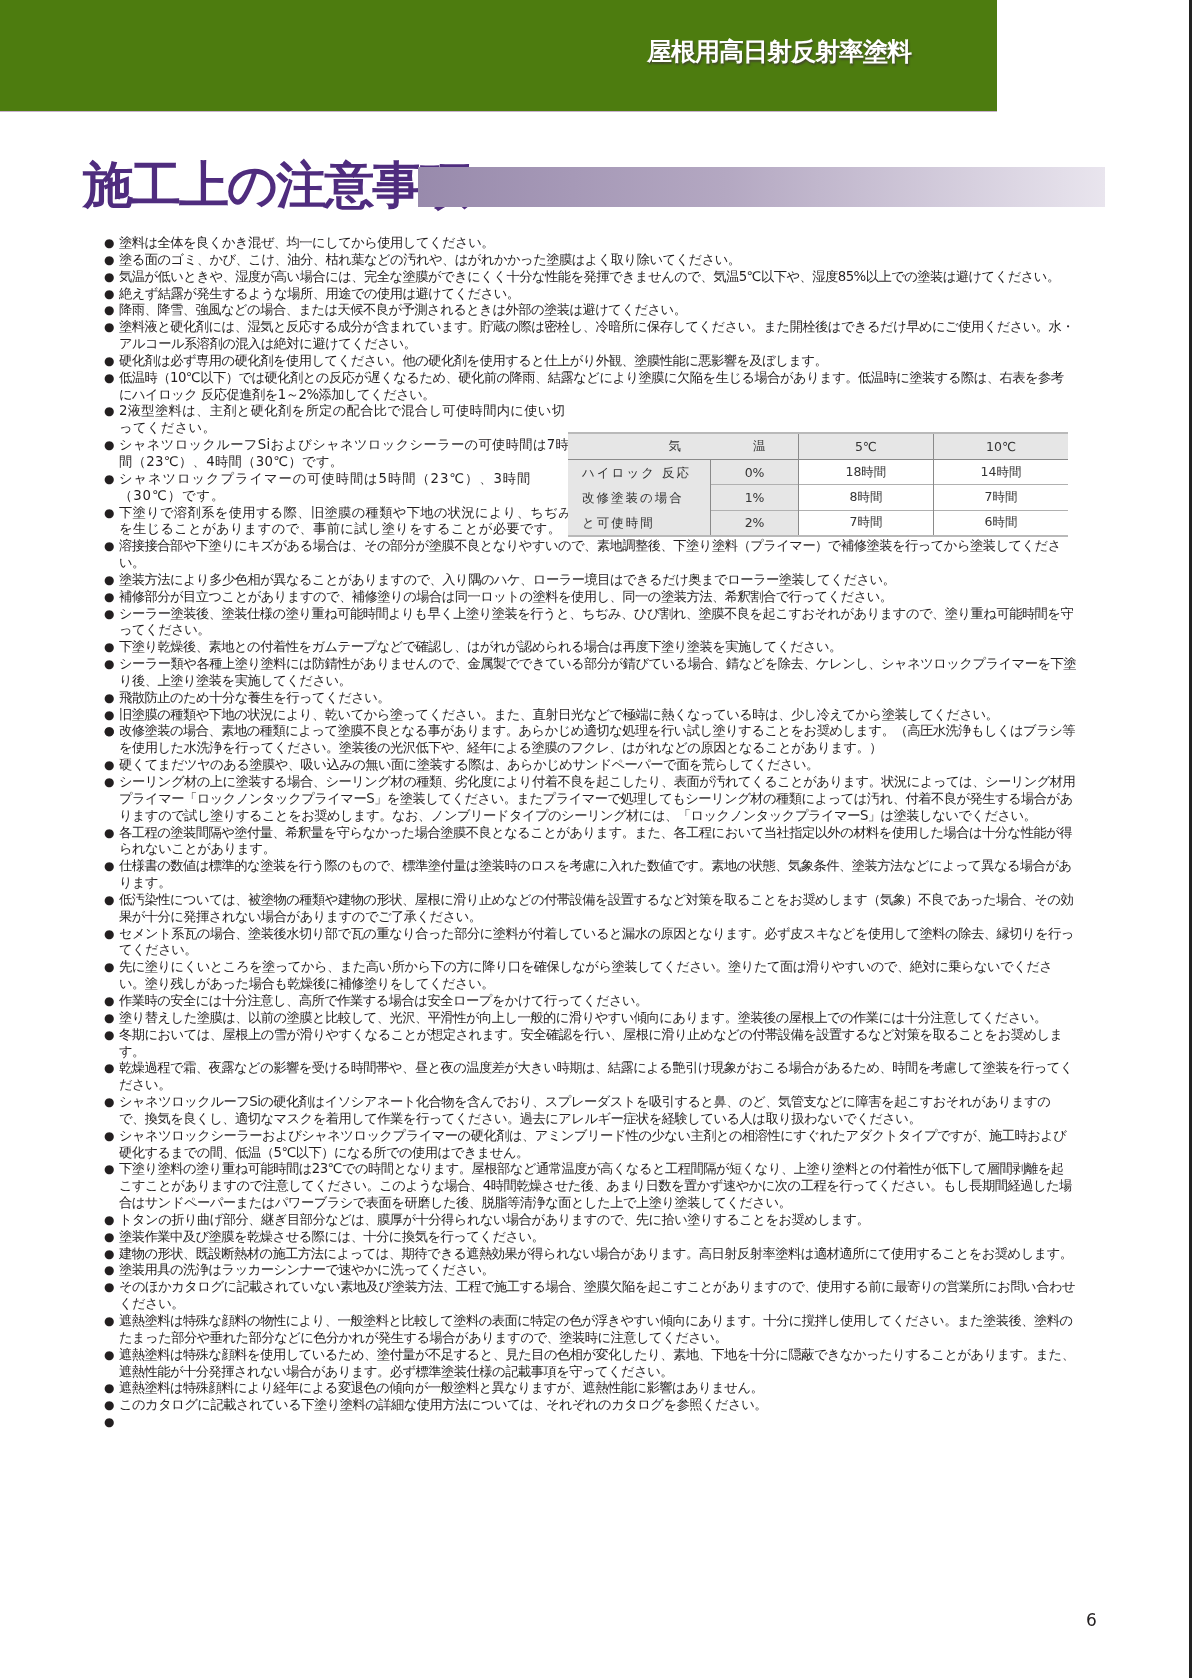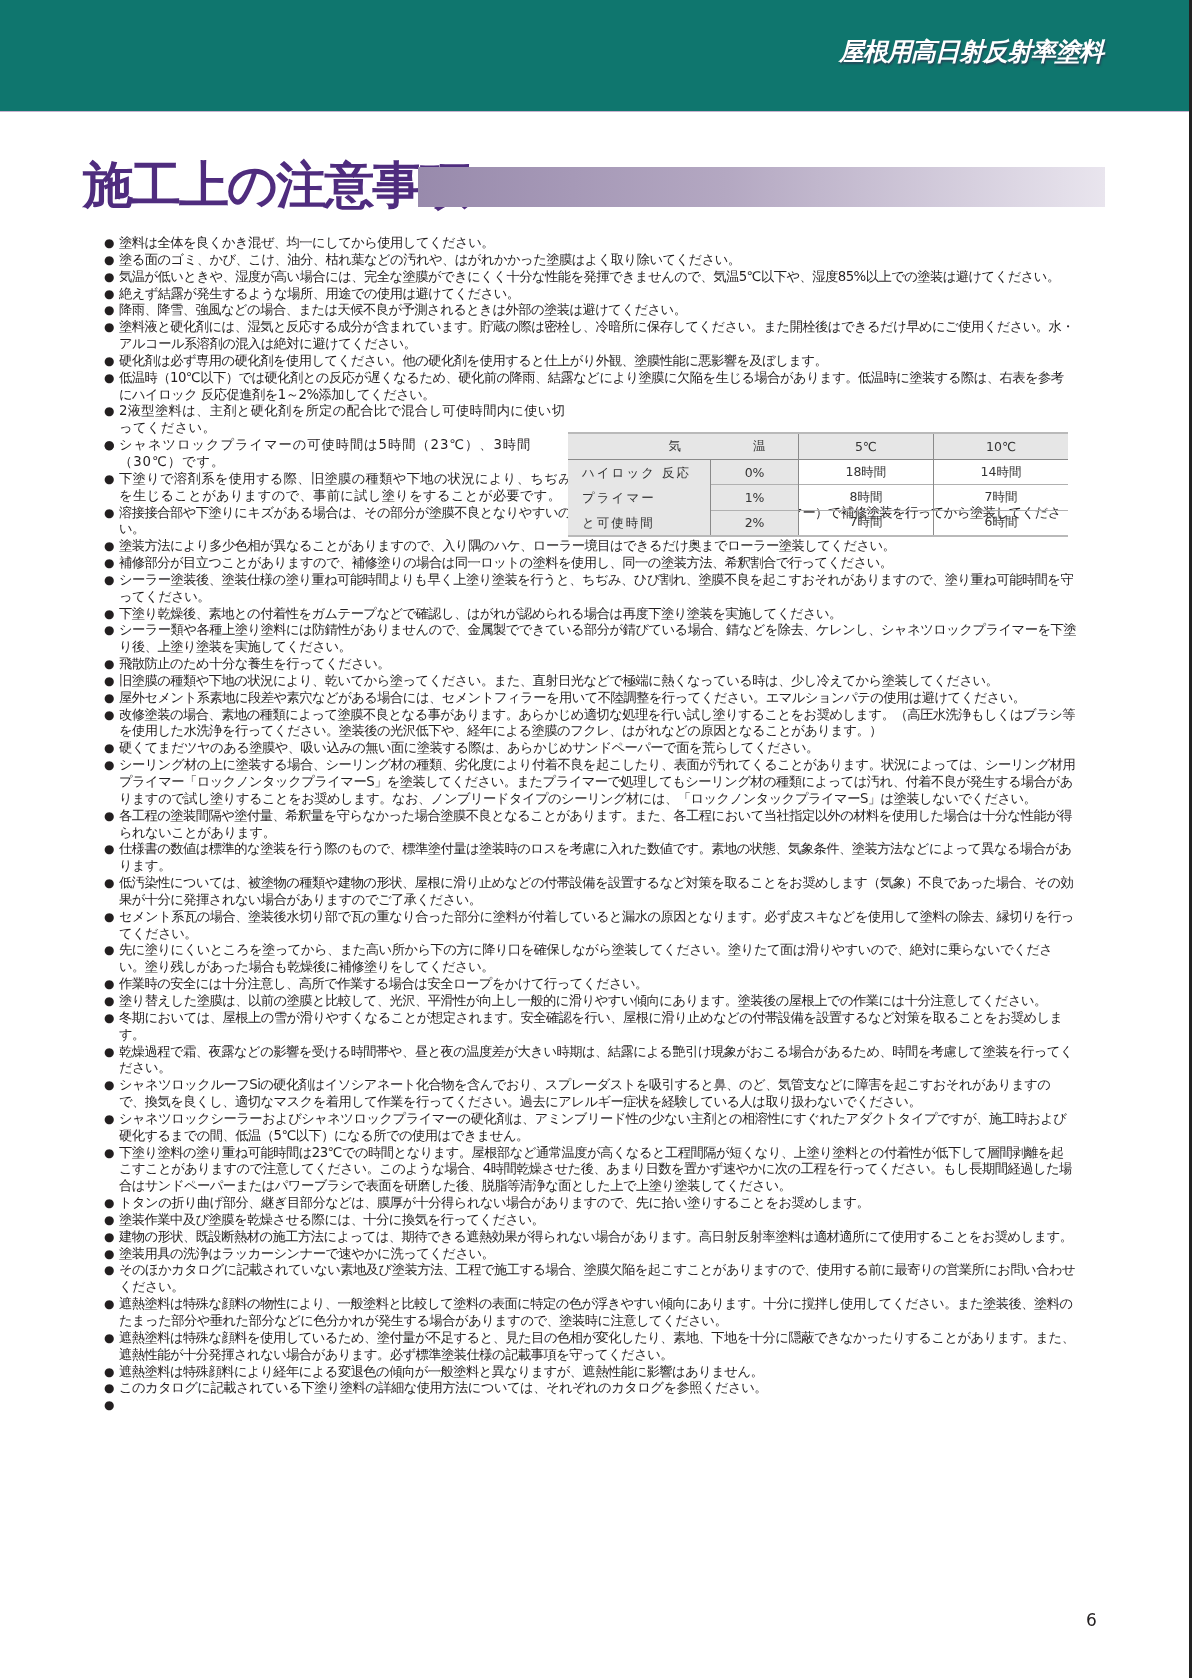--- a/index.html
+++ b/index.html
@@ -7,24 +7,23 @@
     width: 1192px; height: 1678px; position: relative; overflow: hidden;
     background: #ffffff;
     font-family: "DejaVu Sans", "Liberation Sans", sans-serif;
     color: #231f20;
   }
   .right-edge {
     position: absolute; top: 0; right: 0; width: 3px; height: 1678px;
     background: #222222;
   }
   .header-band {
-    position: absolute; left: 0; top: 0; width: 1189px; height: 111px;
-    background: #0f766e;
+    position: absolute; left: 0; top: 0; width: 997px; height: 111px;
+    background: #4d7c0f;
     border-bottom: 1px solid #c9b2cf;
-    font-style: italic;
   }
   .header-title {
     position: absolute; right: 86px; top: 35px;
     font-size: 25px; font-weight: bold; color: #ffffff; letter-spacing: -1px;
     text-shadow: 1px 2px 2px rgba(60,30,70,0.55);
     white-space: nowrap;
   }
   .section-heading {
     position: absolute; left: 83px; top: 160px;
     font-size: 50px; font-weight: bold; color: #4f2c7e; letter-spacing: -2px;
@@ -91,32 +90,32 @@
 <ul class="notes">
   <li><span class="bullet">●</span><span>塗料は全体を良くかき混ぜ、均一にしてから使用してください。</span></li>
   <li><span class="bullet">●</span><span>塗る面のゴミ、かび、こけ、油分、枯れ葉などの汚れや、はがれかかった塗膜はよく取り除いてください。</span></li>
   <li><span class="bullet">●</span><span>気温が低いときや、湿度が高い場合には、完全な塗膜ができにくく十分な性能を発揮できませんので、気温5℃以下や、湿度85%以上での塗装は避けてください。</span></li>
   <li><span class="bullet">●</span><span>絶えず結露が発生するような場所、用途での使用は避けてください。</span></li>
   <li><span class="bullet">●</span><span>降雨、降雪、強風などの場合、または天候不良が予測されるときは外部の塗装は避けてください。</span></li>
   <li><span class="bullet">●</span><span>塗料液と硬化剤には、湿気と反応する成分が含まれています。貯蔵の際は密栓し、冷暗所に保存してください。また開栓後はできるだけ早めにご使用ください。水・アルコール系溶剤の混入は絶対に避けてください。</span></li>
   <li><span class="bullet">●</span><span>硬化剤は必ず専用の硬化剤を使用してください。他の硬化剤を使用すると仕上がり外観、塗膜性能に悪影響を及ぼします。</span></li>
   <li><span class="bullet">●</span><span>低温時（10℃以下）では硬化剤との反応が遅くなるため、硬化前の降雨、結露などにより塗膜に欠陥を生じる場合があります。低温時に塗装する際は、右表を参考にハイロック 反応促進剤を1～2%添加してください。</span></li>
   <li class="narrow"><span class="bullet">●</span><span>2液型塗料は、主剤と硬化剤を所定の配合比で混合し可使時間内に使い切ってください。</span></li>
-  <li class="narrow"><span class="bullet">●</span></li>
+  <li class="narrow"><span class="bullet">●</span><span>シャネツロックルーフSiおよびシャネツロックシーラーの可使時間は7時間（23℃）、4時間（30℃）です。</span></li>
   <li class="narrow wide-spacing"><span class="bullet">●</span><span>シャネツロックプライマーの可使時間は5時間（23℃）、3時間（30℃）です。</span></li>
   <li class="narrow"><span class="bullet">●</span><span>下塗りで溶剤系を使用する際、旧塗膜の種類や下地の状況により、ちぢみを生じることがありますので、事前に試し塗りをすることが必要です。</span></li>
   <li><span class="bullet">●</span><span>溶接接合部や下塗りにキズがある場合は、その部分が塗膜不良となりやすいので、素地調整後、下塗り塗料（プライマー）で補修塗装を行ってから塗装してください。</span></li>
   <li><span class="bullet">●</span><span>塗装方法により多少色相が異なることがありますので、入り隅のハケ、ローラー境目はできるだけ奥までローラー塗装してください。</span></li>
   <li><span class="bullet">●</span><span>補修部分が目立つことがありますので、補修塗りの場合は同一ロットの塗料を使用し、同一の塗装方法、希釈割合で行ってください。</span></li>
   <li><span class="bullet">●</span><span>シーラー塗装後、塗装仕様の塗り重ね可能時間よりも早く上塗り塗装を行うと、ちぢみ、ひび割れ、塗膜不良を起こすおそれがありますので、塗り重ね可能時間を守ってください。</span></li>
   <li><span class="bullet">●</span><span>下塗り乾燥後、素地との付着性をガムテープなどで確認し、はがれが認められる場合は再度下塗り塗装を実施してください。</span></li>
   <li><span class="bullet">●</span><span>シーラー類や各種上塗り塗料には防錆性がありませんので、金属製でできている部分が錆びている場合、錆などを除去、ケレンし、シャネツロックプライマーを下塗り後、上塗り塗装を実施してください。</span></li>
   <li><span class="bullet">●</span><span>飛散防止のため十分な養生を行ってください。</span></li>
   <li><span class="bullet">●</span><span>旧塗膜の種類や下地の状況により、乾いてから塗ってください。また、直射日光などで極端に熱くなっている時は、少し冷えてから塗装してください。</span></li>
-  <li><span class="bullet">●</span><span>屋外セメント系素地に段差や素穴などがある場合には、セメントフィラーを用いて不陸調整を行ってください。エマルションパテの使用は避けてください。</span></li>
+  <li><span class="bullet">●</span></li>
   <li><span class="bullet">●</span><span>改修塗装の場合、素地の種類によって塗膜不良となる事があります。あらかじめ適切な処理を行い試し塗りすることをお奨めします。（高圧水洗浄もしくはブラシ等を使用した水洗浄を行ってください。塗装後の光沢低下や、経年による塗膜のフクレ、はがれなどの原因となることがあります。）</span></li>
   <li><span class="bullet">●</span><span>硬くてまだツヤのある塗膜や、吸い込みの無い面に塗装する際は、あらかじめサンドペーパーで面を荒らしてください。</span></li>
   <li><span class="bullet">●</span><span>シーリング材の上に塗装する場合、シーリング材の種類、劣化度により付着不良を起こしたり、表面が汚れてくることがあります。状況によっては、シーリング材用プライマー「ロックノンタックプライマーS」を塗装してください。またプライマーで処理してもシーリング材の種類によっては汚れ、付着不良が発生する場合がありますので試し塗りすることをお奨めします。なお、ノンブリードタイプのシーリング材には、「ロックノンタックプライマーS」は塗装しないでください。</span></li>
   <li><span class="bullet">●</span><span>各工程の塗装間隔や塗付量、希釈量を守らなかった場合塗膜不良となることがあります。また、各工程において当社指定以外の材料を使用した場合は十分な性能が得られないことがあります。</span></li>
   <li><span class="bullet">●</span><span>仕様書の数値は標準的な塗装を行う際のもので、標準塗付量は塗装時のロスを考慮に入れた数値です。素地の状態、気象条件、塗装方法などによって異なる場合があります。</span></li>
   <li><span class="bullet">●</span><span>低汚染性については、被塗物の種類や建物の形状、屋根に滑り止めなどの付帯設備を設置するなど対策を取ることをお奨めします（気象）不良であった場合、その効果が十分に発揮されない場合がありますのでご了承ください。</span></li>
   <li><span class="bullet">●</span><span>セメント系瓦の場合、塗装後水切り部で瓦の重なり合った部分に塗料が付着していると漏水の原因となります。必ず皮スキなどを使用して塗料の除去、縁切りを行ってください。</span></li>
   <li><span class="bullet">●</span><span>先に塗りにくいところを塗ってから、また高い所から下の方に降り口を確保しながら塗装してください。塗りたて面は滑りやすいので、絶対に乗らないでください。塗り残しがあった場合も乾燥後に補修塗りをしてください。</span></li>
   <li><span class="bullet">●</span><span>作業時の安全には十分注意し、高所で作業する場合は安全ロープをかけて行ってください。</span></li>
   <li><span class="bullet">●</span><span>塗り替えした塗膜は、以前の塗膜と比較して、光沢、平滑性が向上し一般的に滑りやすい傾向にあります。塗装後の屋根上での作業には十分注意してください。</span></li>
@@ -145,21 +144,21 @@
           <span>気</span><span class="gap"></span><span>温</span>
         </th>
         <th class="c5">5℃</th>
         <th class="c10">10℃</th>
       </tr>
     </thead>
     <tbody>
       <tr>
         <td class="lbl" rowspan="3">
           <div>ハイロック 反応</div>
-          <div>プライマー</div>
+          <div>改修塗装の場合</div>
           <div>と可使時間</div>
         </td>
         <td class="pct">0%</td>
         <td class="c5">18時間</td>
         <td class="c10">14時間</td>
       </tr>
       <tr>
         <td class="pct">1%</td>
         <td class="c5">8時間</td>
         <td class="c10">7時間</td>

